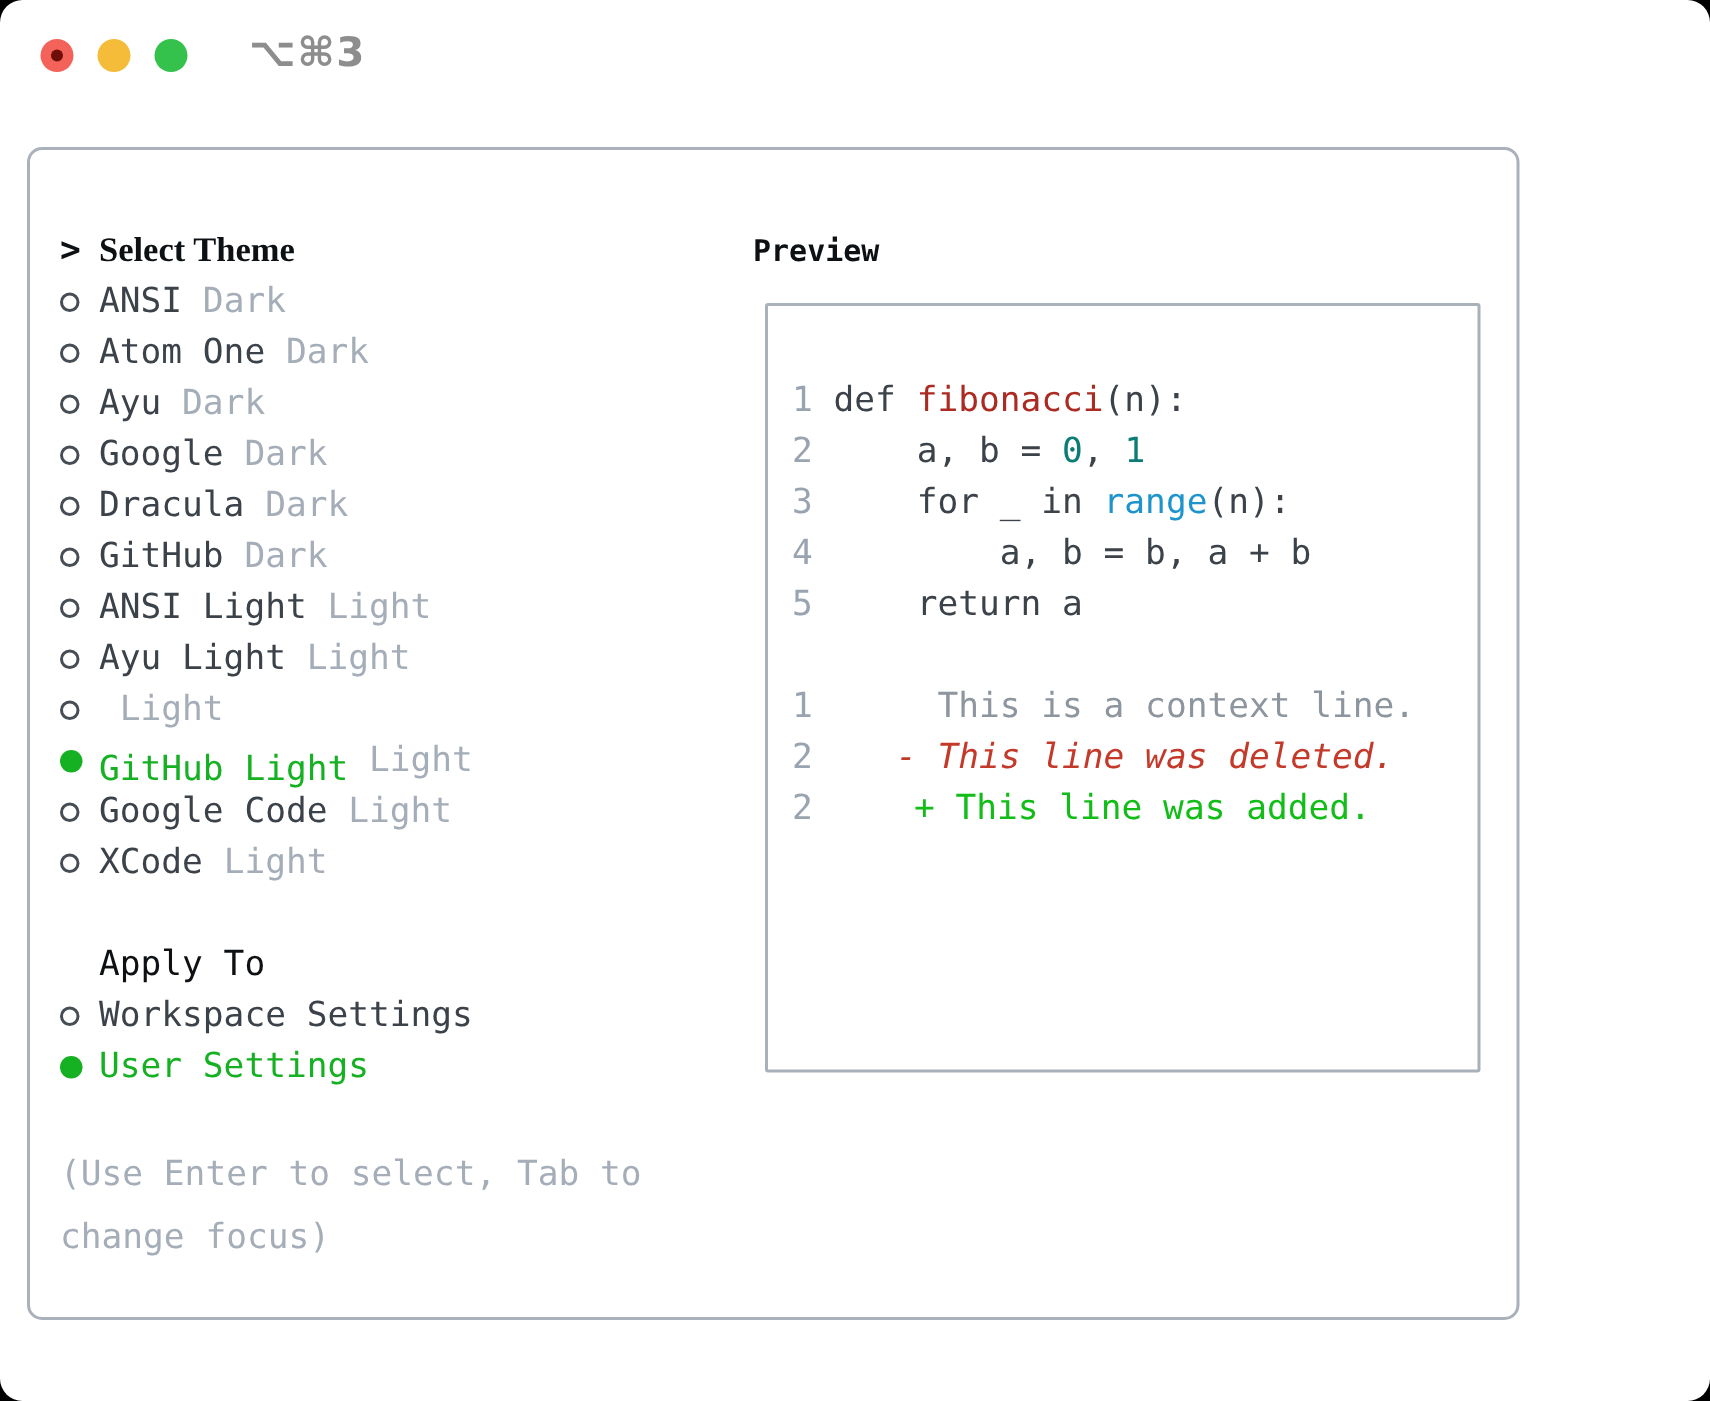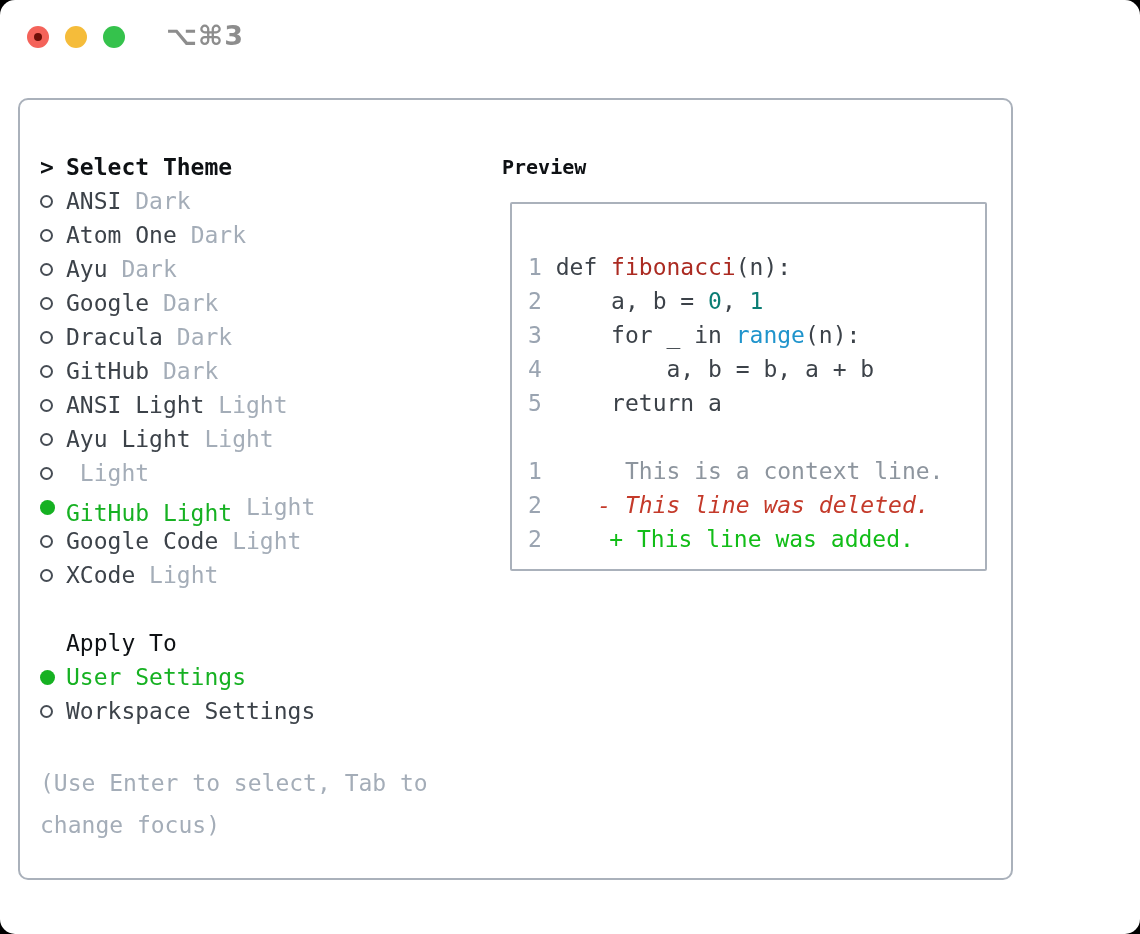--- a/index.html
+++ b/index.html
@@ -25,35 +25,35 @@
   .win-title{position:absolute;left:166px;top:20px;font-family:"DejaVu Sans",sans-serif;font-size:27px;font-weight:bold;color:var(--title_gray);letter-spacing:1px;}
 
   
   .panel{position:absolute;left:18px;top:98px;width:995px;height:782px;border:2px solid var(--border);border-radius:10px;background:var(--window_bg);}
 
   
   .left-col{position:absolute;left:20px;top:50px;width:440px;font-size:23px;color:var(--text_dark);}
   .row{display:flex;align-items:center;height:34px;white-space:pre;}
   .row .mark{width:26px;flex:0 0 26px;display:inline-flex;align-items:center;}
   .prompt{font-weight:bold;color:var(--text_black);}
-  .hdr{font-weight:bold;color:var(--text_black);}
+  .hdr{font-weight:bold;color:var(--text_black);font-family:Liberation Serif, serif;}
   .subhdr{color:var(--text_black);}
   .dot{width:13px;height:13px;border-radius:50%;border:2px solid #474d55;}
   .dot.on{width:15px;height:15px;border:none;background:var(--green);}
   .theme-name{color:var(--text_dark);}
   .row.sel .theme-name{color:var(--green);margin-top:12px;}
   .variant{color:var(--muted);}
   .opt-label{color:var(--text_dark);}
   .row.sel .opt-label{color:var(--green);}
   .spacer{height:34px;}
   .help{margin-top:0;width:412px;color:var(--muted);line-height:42px;font-size:23px;}
 
   
   .preview-hdr{position:absolute;left:482px;top:50px;height:34px;display:flex;align-items:center;font-size:20px;font-weight:bold;color:var(--text_black);}
-  .preview-box{position:absolute;left:490px;top:102px;width:477px;height:369px;border:2px solid var(--border);border-radius:2px;background:var(--window_bg);padding-left:15px;}
+  .preview-box{position:absolute;left:490px;top:102px;width:477px;height:513px;border:2px solid var(--border);border-radius:2px;background:var(--window_bg);padding-left:15px;}
   .code{position:absolute;left:16px;top:46px;font-size:23px;line-height:34px;white-space:pre;}
   .cl{height:34px;}
   .tok-lnum{color:var(--lnum);}
   .tok-code{color:var(--text_dark);}
   .tok-func{color:var(--func_red);}
   .tok-num{color:var(--num_teal);}
   .tok-builtin{color:var(--builtin_blue);}
   .tok-context{color:var(--context);}
   .tok-del{color:var(--del_red);font-style:italic;}
   .tok-add{color:var(--add_green);margin-left:12px;}
@@ -98,22 +98,22 @@
         </div>
 
       <div class="spacer"></div>
 
       <div class="row">
         <span class="mark"></span>
         <span class="subhdr">Apply To</span>
       </div>
 
       <div id="apply-list">
+          <div class="row"><span class="mark"><span class="dot"></span></span><span class="opt-label">Workspace Settings</span></div>
           <div class="row sel"><span class="mark"><span class="dot on"></span></span><span class="opt-label">User Settings</span></div>
-          <div class="row"><span class="mark"><span class="dot"></span></span><span class="opt-label">Workspace Settings</span></div>
         </div>
 
       <div class="spacer"></div>
 
       <div class="help">(Use Enter to select, Tab to change focus)</div>
     </div>
 
     <div class="preview-hdr">Preview</div>
 
     <div class="preview-box">

